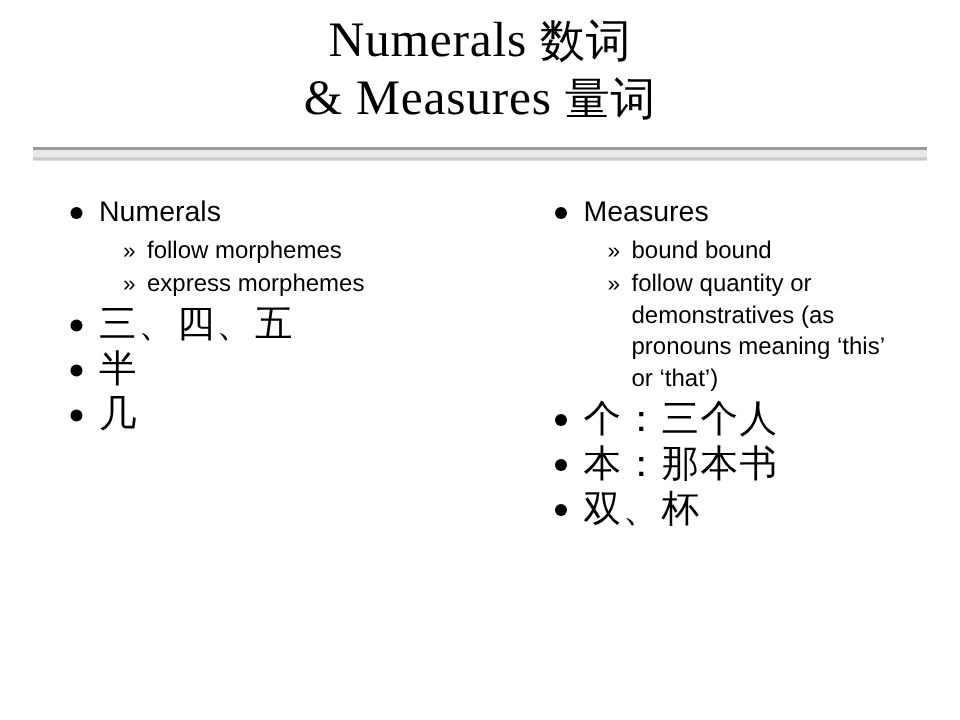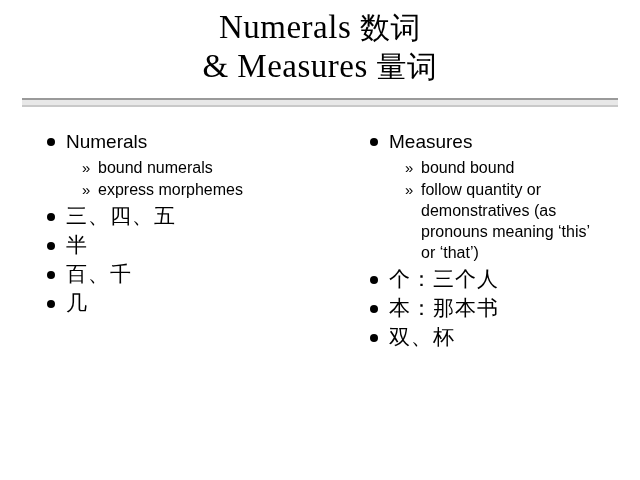--- a/index.html
+++ b/index.html
@@ -71,22 +71,22 @@
   ul.lvl1 > li > .bullet {
     position: absolute;
     left: 3px;
     top: 9px;
     width: 8px;
     height: 8px;
     border-radius: 50%;
     background: #000000;
   }
   li.cjk > .text {
-    font-family: Liberation Mono, monospace;
-    font-size: 21px;
+    font-family: Liberation Serif, serif;
+    font-size: 25px;
     letter-spacing: 1px;
   }
   ul.lvl2 {
     list-style: none;
     margin: 2px 0 4px 0;
     padding: 0 0 0 16px;
   }
   ul.lvl2 > li {
     position: relative;
     padding-left: 16px;
@@ -119,39 +119,35 @@
   <div class="columns">
 
     <div class="col left">
       <ul class="lvl1">
         <li>
           <span class="bullet"></span>
           <span class="text">Numerals</span>
           <ul class="lvl2">
             <li>
               <span class="bullet2">»</span>
-              <span class="text">bound numerals</span>
+              <span class="text">follow morphemes</span>
             </li>
             <li>
               <span class="bullet2">»</span>
               <span class="text">express morphemes</span>
             </li>
           </ul>
         </li>
         <li class="cjk">
           <span class="bullet"></span>
           <span class="text">三、四、五</span>
         </li>
         <li class="cjk">
           <span class="bullet"></span>
           <span class="text">半</span>
-        </li>
-        <li class="cjk">
-          <span class="bullet"></span>
-          <span class="text">百、千</span>
         </li>
         <li class="cjk">
           <span class="bullet"></span>
           <span class="text">几</span>
         </li>
       </ul>
     </div>
 
     <div class="col right">
       <ul class="lvl1">

